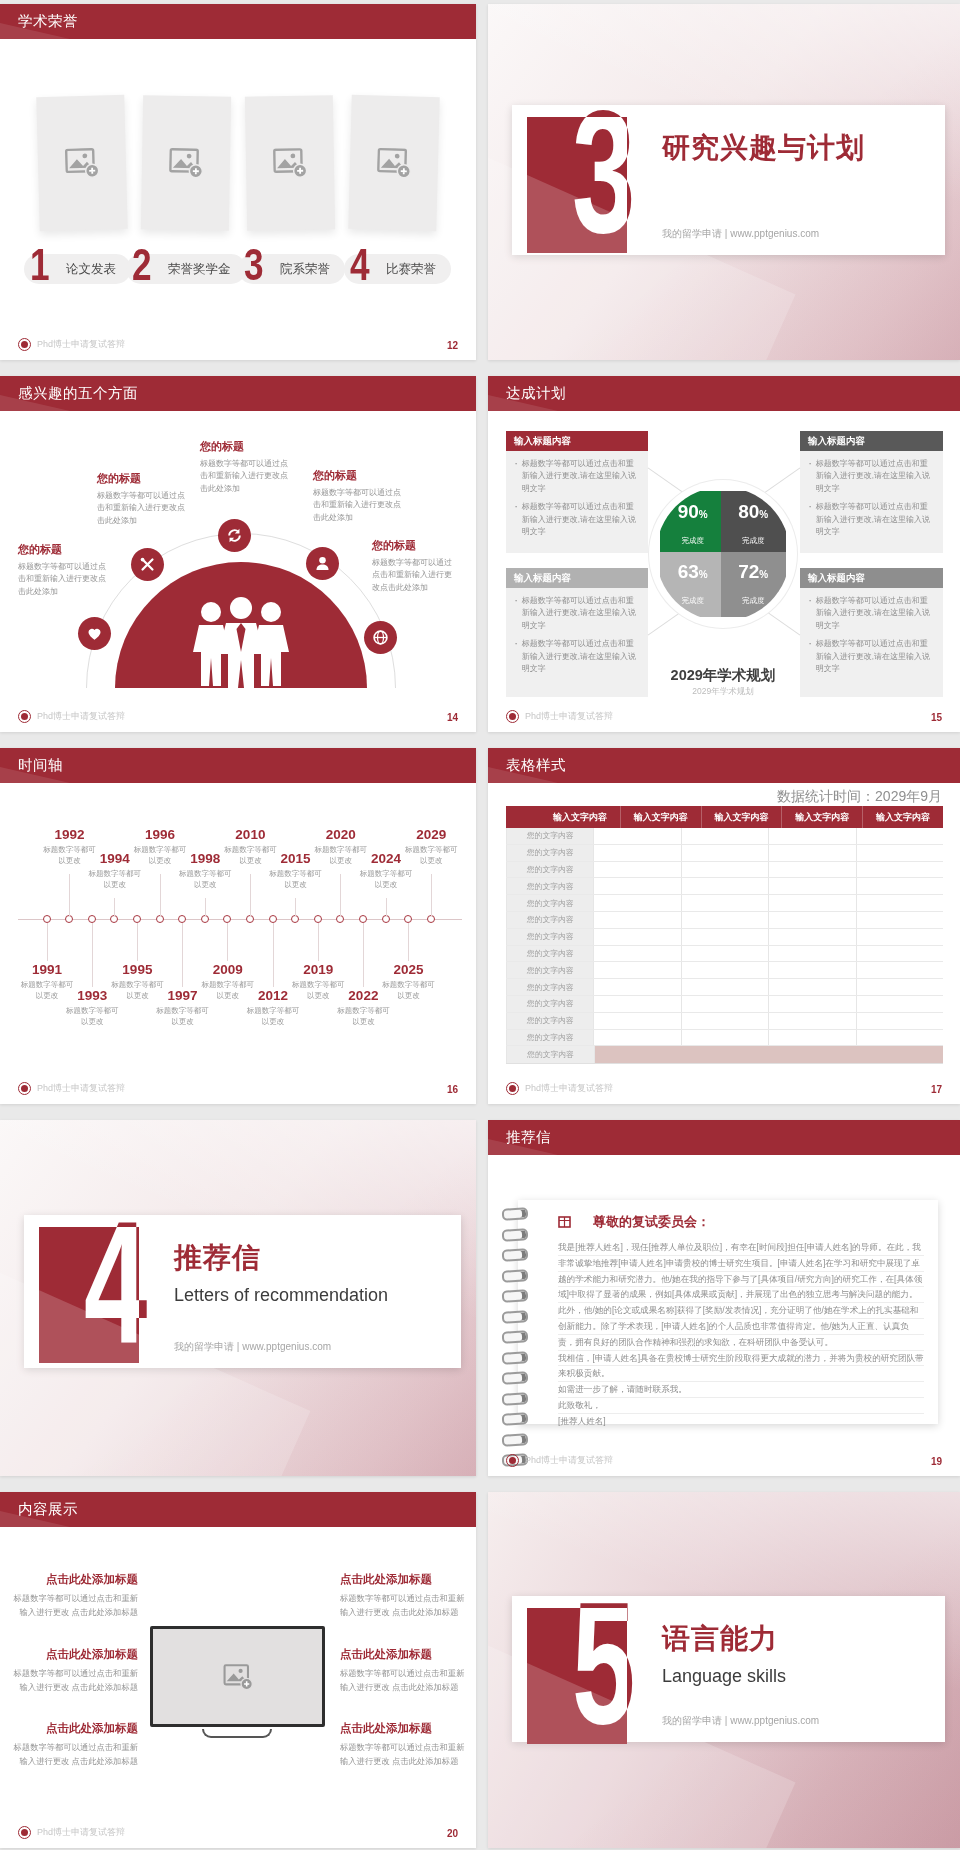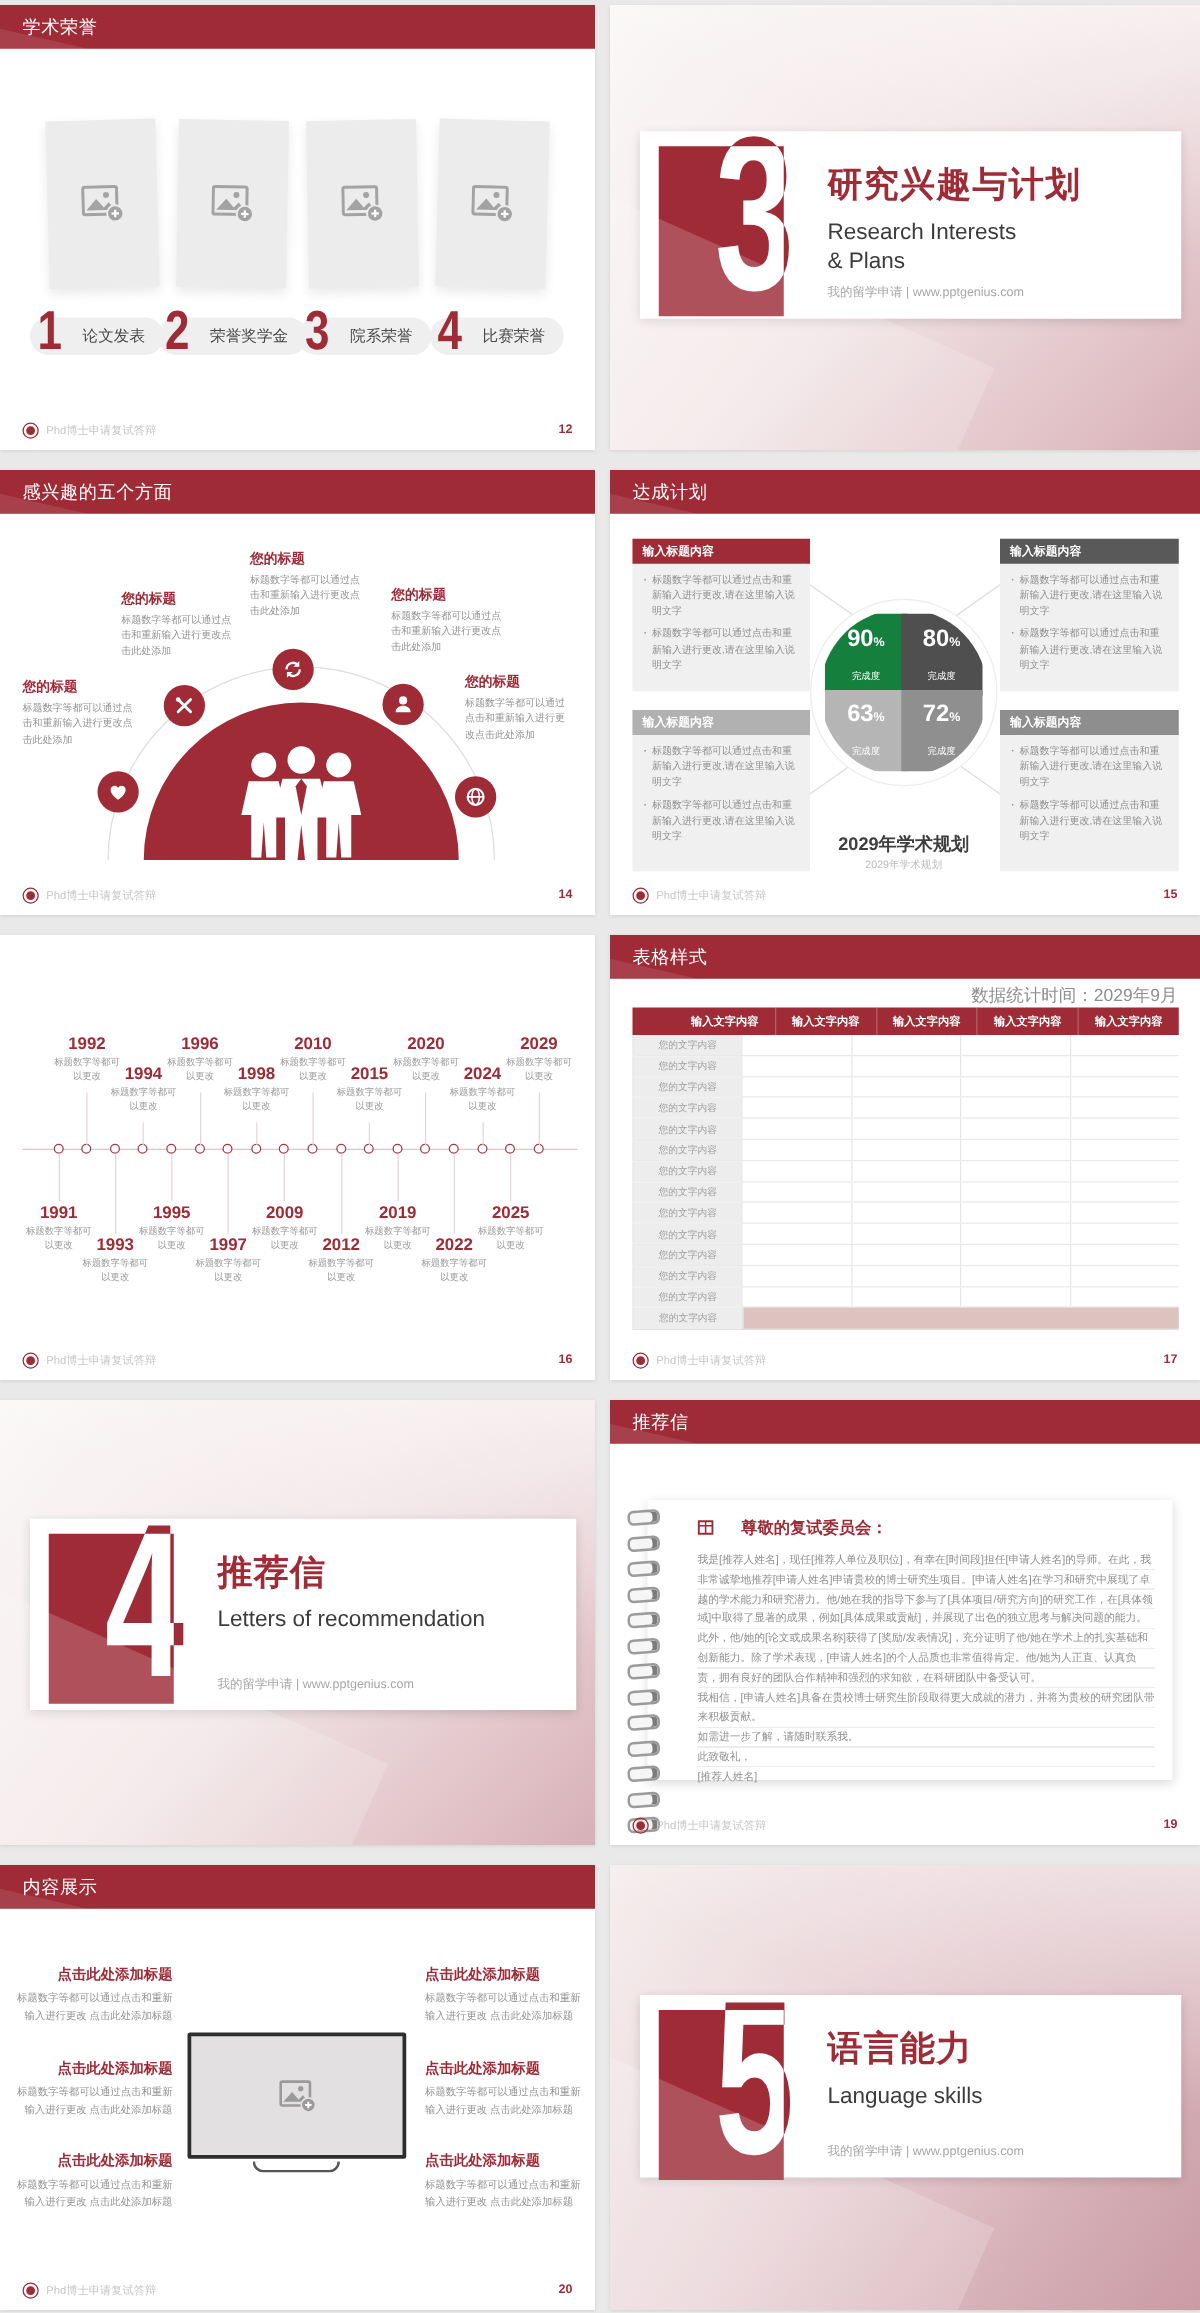--- a/index.html
+++ b/index.html
@@ -2,21 +2,21 @@
 <html><head>
 <meta charset="utf-8">
 <style>
   html,body{margin:0;padding:0;}
   body{background:#e9e9e9;font-family:"Liberation Sans","DejaVu Sans",sans-serif;}
   .board{position:relative;width:960px;height:1850px;background:#e9e9e9;overflow:hidden;}
   .slide{position:absolute;height:356px;background:#fff;box-shadow:0 1px 3px rgba(0,0,0,.10);overflow:hidden;}
   
   .s-head{position:absolute;top:0;left:0;right:0;height:35px;background:#9e2b36;color:#fff;display:flex;align-items:center;padding-left:18px;font-size:14.5px;letter-spacing:.5px;box-sizing:border-box;}
   .s-head::after{content:"";position:absolute;left:0;bottom:0;width:0;height:0;border-bottom:16px solid rgba(255,255,255,.10);border-right:70px solid transparent;}
-  .s-foot{position:absolute;left:18px;right:18px;bottom:9px;display:flex;align-items:flex-start;gap:6px;}
+  .s-foot{position:absolute;left:18px;right:18px;bottom:9px;display:flex;align-items:flex-end;gap:6px;}
   .s-foot .logo{width:11px;height:11px;border-radius:50%;border:1.3px solid #9e2b36;position:relative;flex:0 0 auto;}
   .s-foot .logo::after{content:"";position:absolute;inset:2px;border-radius:50%;background:#9e2b36;}
   .s-foot .ftext{font-size:9px;color:#c6c6c6;}
   .s-foot .fpage{margin-left:auto;font-size:10px;font-weight:bold;color:#9e2b36;}
   
   .sec-bg{background:linear-gradient(128deg,#fbf8f8 0%,#f3e8e9 45%,#e5ccd1 85%,#ddbfc6 100%);}
   .sec-bg.deep{background:linear-gradient(118deg,#f6eeee 0%,#e9d4d8 40%,#d9b7be 75%,#cfa8b1 100%);}
   .sec-bg::before{content:"";position:absolute;inset:0;background:linear-gradient(200deg,rgba(255,255,255,.55) 0%,rgba(255,255,255,0) 38%),linear-gradient(320deg,rgba(158,43,54,.10) 0%,rgba(158,43,54,0) 45%);}
   .sec-bg::after{content:"";position:absolute;width:75%;height:55%;left:-15%;bottom:-14%;background:rgba(255,255,255,.18);transform:rotate(24deg);}
   .card{position:absolute;left:24px;right:15px;background:#fff;box-shadow:0 2px 8px rgba(0,0,0,.14);}
@@ -163,24 +163,20 @@
   <div class="slide sec-bg" style="left:488px;top:4px;width:472px;">
     <div class="card" style="top:101px;height:150px;">
       <div class="numwrap">
         <span class="num-out">3</span>
         <div class="sq">
             <span class="num-in">3</span>
           </div>
       </div>
       <div class="tcol">
         <div class="sec-title">研究兴趣与计划</div>
-        <div class="sec-sub">
-            <div>Research Interests</div>
-            <div>&amp; Plans</div>
-          </div>
       </div>
       <div class="sec-meta">我的留学申请 | www.pptgenius.com</div>
     </div>
   </div>
 
   <div class="slide" style="left:0;top:376px;width:476px;">
     <div class="s-head">
         <span>感兴趣的五个方面</span>
       </div>
     <div class="fv-stage">
@@ -317,20 +313,23 @@
     <div class="plan-cap">2029年学术规划</div>
     <div class="plan-sub">2029年学术规划</div>
     <div class="s-foot">
         <span class="logo"></span>
         <span class="ftext">Phd博士申请复试答辩</span>
         <span class="fpage">15</span>
       </div>
   </div>
 
   <div class="slide" style="left:0;top:748px;width:476px;">
+    <div class="s-head">
+        <span>时间轴</span>
+      </div>
     <div class="tl-line"></div>
     <span class="dot" style="left:47px;"></span>
       <span class="dot" style="left:69.6px;"></span>
       <span class="dot" style="left:92.2px;"></span>
       <span class="dot" style="left:114.8px;"></span>
       <span class="dot" style="left:137.4px;"></span>
       <span class="dot" style="left:160px;"></span>
       <span class="dot" style="left:182.6px;"></span>
       <span class="dot" style="left:205.2px;"></span>
       <span class="dot" style="left:227.8px;"></span>

